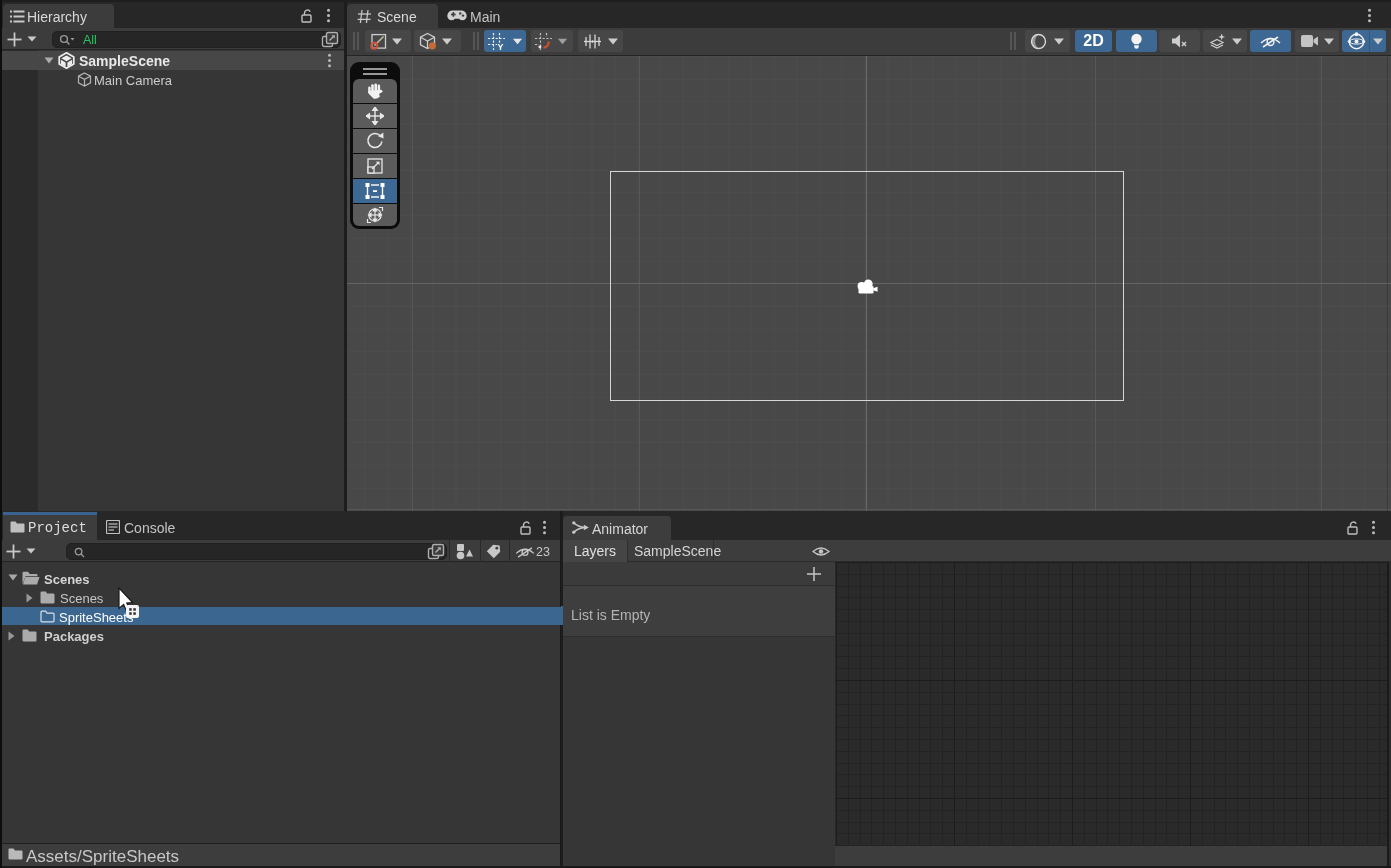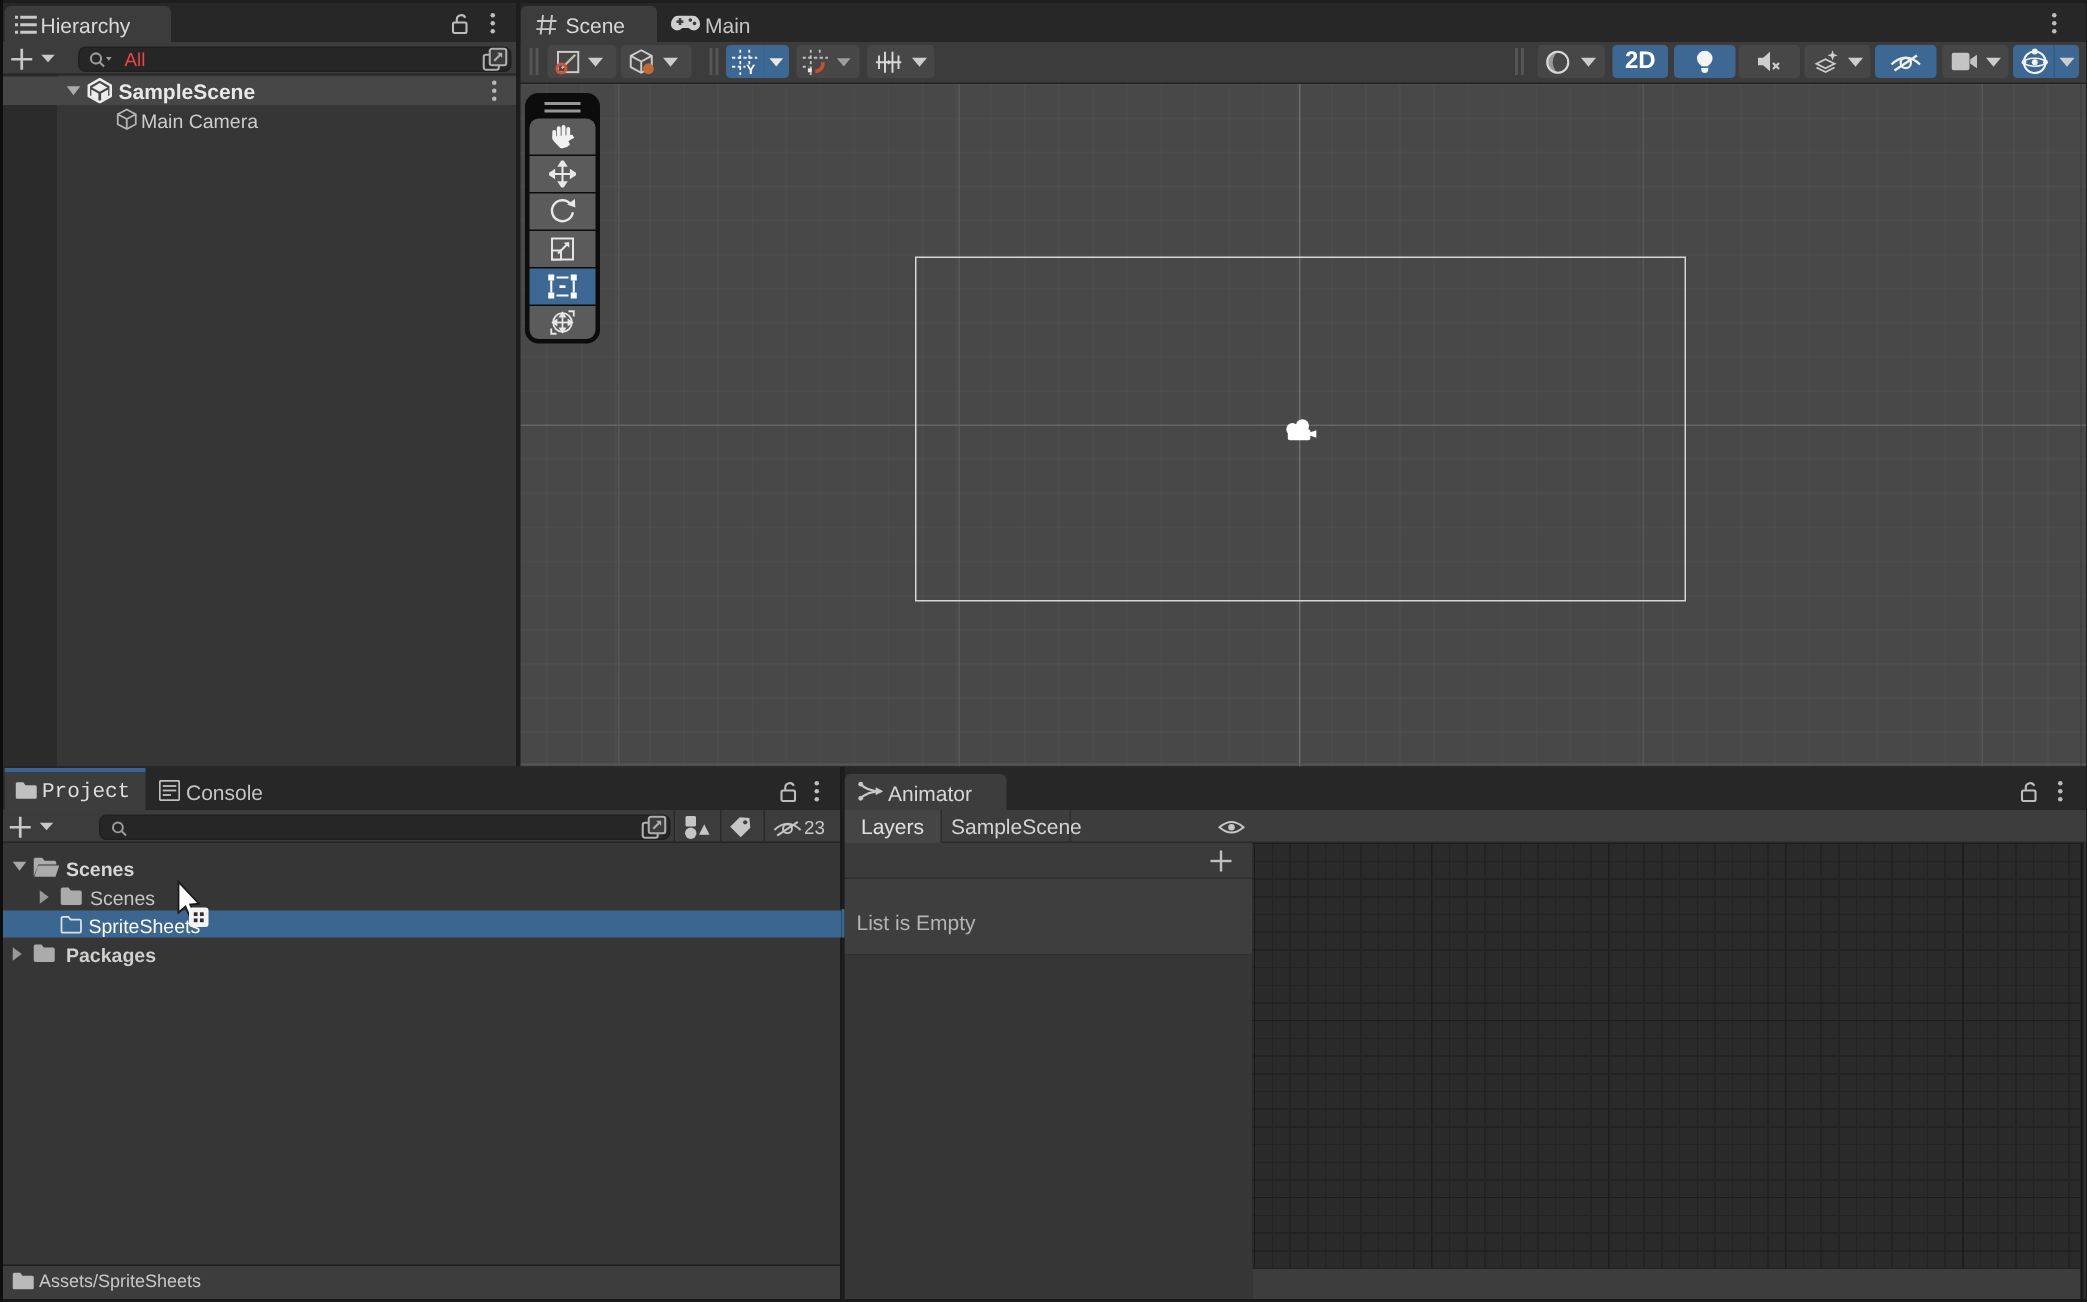--- a/index.html
+++ b/index.html
@@ -20,21 +20,21 @@
 <div class="abs" id="hier" style="left:0;top:0;width:345px;height:511px;background:#272727;">
   <div class="abs tab" style="left:3px;top:4px;width:111px;height:24px;"></div>
   <div class="abs txt" style="left:27px;top:9px;color:#D8D8D8;">Hierarchy</div>
   <div class="abs" id="hier-toolbar" style="left:0;top:28px;width:345px;height:22px;background:#3C3C3C;border-bottom:1px solid #252525;"></div>
   <div class="abs" id="hier-content" style="left:0;top:50px;width:345px;height:461px;background:#2B2B2B;"></div>
   <div class="abs" style="left:38px;top:50px;width:307px;height:461px;background:#363636;"></div>
   <div class="abs" style="left:0;top:51px;width:345px;height:19px;background:#474747;"></div>
   <div class="abs" style="left:79px;top:53px;color:#E8E8E8;font-size:14px;font-weight:bold;">SampleScene</div>
   <div class="abs" style="left:94px;top:73px;color:#CCCCCC;font-size:13px;">Main Camera</div>
   <div class="abs" style="left:52px;top:31px;width:289px;height:17px;background:#262626;border:1px solid #202020;border-radius:5px;"></div>
-  <div class="abs" style="left:83px;top:33px;color:#ef4444;font-size:12.5px;">All</div>
+  <div class="abs" style="left:83px;top:33px;color:#22c55e;font-size:12.5px;">All</div>
 
   <svg class="abs" style="left:10px;top:10px;" width="15" height="13" viewBox="0 0 15 13">
     <g fill="#C8C8C8">
           <rect x="0" y="0.5" width="2" height="2"></rect>
           <rect x="3.5" y="0.5" width="11" height="2"></rect>
     <rect x="0" y="5.5" width="2" height="2"></rect>
           <rect x="3.5" y="5.5" width="11" height="2"></rect>
     <rect x="0" y="10.5" width="2" height="2"></rect>
           <rect x="3.5" y="10.5" width="11" height="2"></rect>
         </g>
@@ -383,21 +383,21 @@
 </div>
 
 <div class="abs" id="proj" style="left:0;top:511px;width:560px;height:357px;background:#272727;">
   <div class="abs" style="left:3px;top:1px;width:94px;height:3px;background:#38648F;"></div>
   <div class="abs" style="left:3px;top:4px;width:94px;height:25px;background:#3D3D3D;"></div>
   <div class="abs txt" style="left:28px;top:9px;color:#DEDEDE;font-family:Liberation Mono, monospace;">Project</div>
   <div class="abs txt" style="left:124px;top:9px;color:#C4C4C4;">Console</div>
   <div class="abs" id="proj-toolbar" style="left:0;top:29px;width:560px;height:22px;background:#3C3C3C;border-bottom:1px solid #242424;"></div>
   <div class="abs" id="proj-content" style="left:0;top:51px;width:560px;height:281px;background:#363636;"></div>
   <div class="abs" id="proj-footer" style="left:0;top:332px;width:560px;height:23px;background:#3D3D3D;border-top:1px solid #1F1F1F;"></div>
-  <div class="abs" style="left:26px;top:336px;color:#C8C8C8;font-size:12px;">Assets/SpriteSheets</div>
+  <div class="abs" style="left:26px;top:336px;color:#C8C8C8;font-size:17px;">Assets/SpriteSheets</div>
   <div class="abs" style="left:0;top:355px;width:560px;height:2px;background:#191919;"></div>
   <div class="abs" style="left:66px;top:32px;width:381px;height:17px;background:#262626;border:1px solid #202020;border-radius:5px;"></div>
 
   <svg class="abs" style="left:10px;top:10px;" width="15" height="12" viewBox="0 0 15 12">
     <path d="M0.5 1.5 a1 1 0 0 1 1-1 h4 l1.5 2 h6.5 a1 1 0 0 1 1 1 v7 a1 1 0 0 1 -1 1 h-12 a1 1 0 0 1 -1-1 Z" fill="#C0C0C0"></path>
   </svg>
 
   <svg class="abs" style="left:106px;top:9px;" width="14" height="14" viewBox="0 0 14 14">
     <rect x="0.5" y="0.5" width="13" height="13" rx="1" fill="none" stroke="#C0C0C0" stroke-width="1.2"></rect>
     <line x1="2.5" y1="4" x2="11.5" y2="4" stroke="#C0C0C0" stroke-width="1.2"></line>

